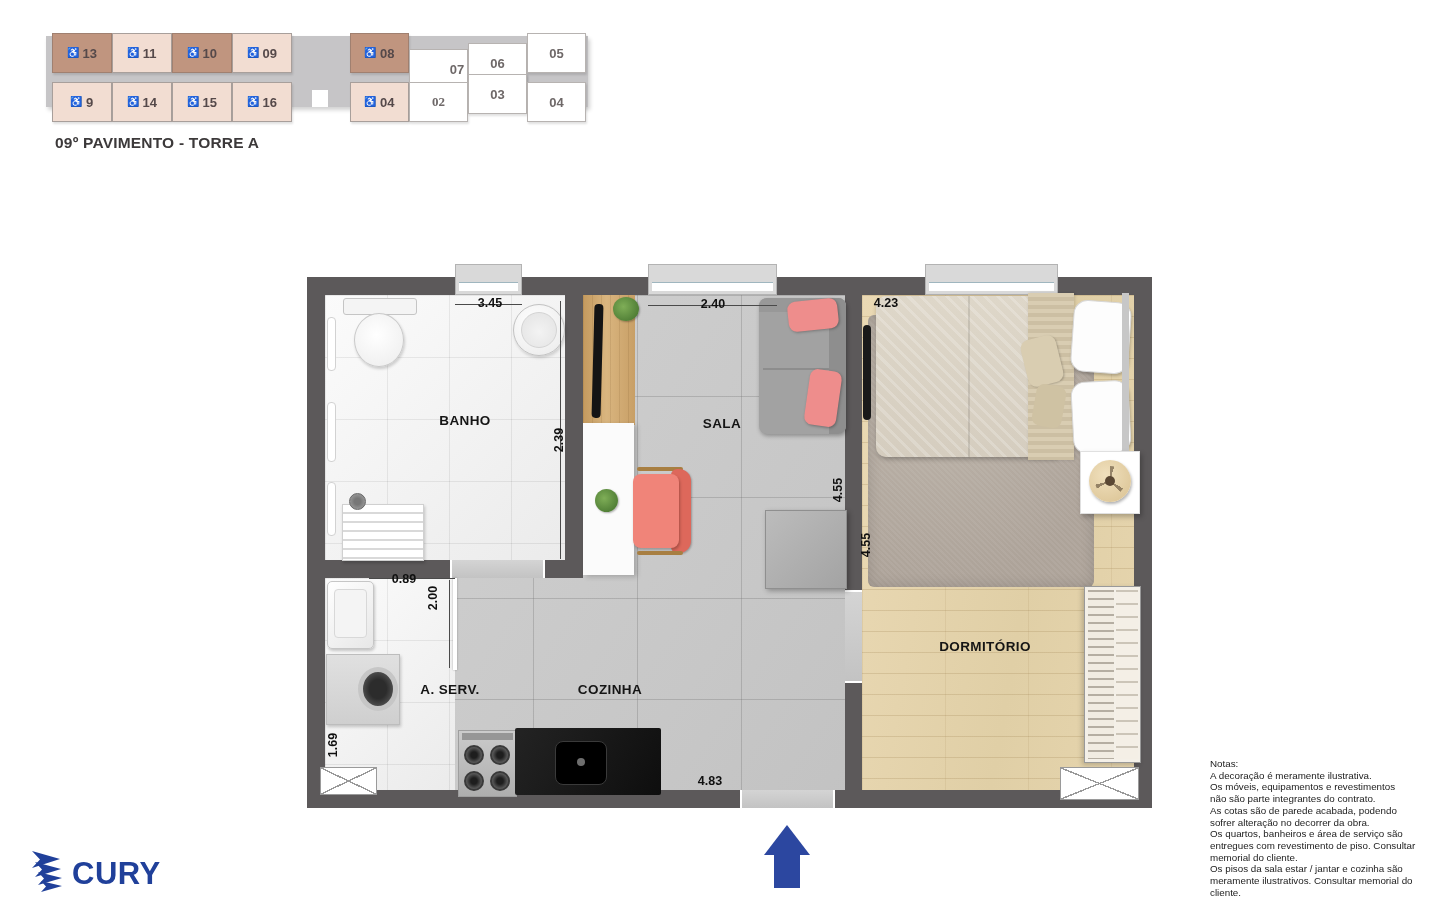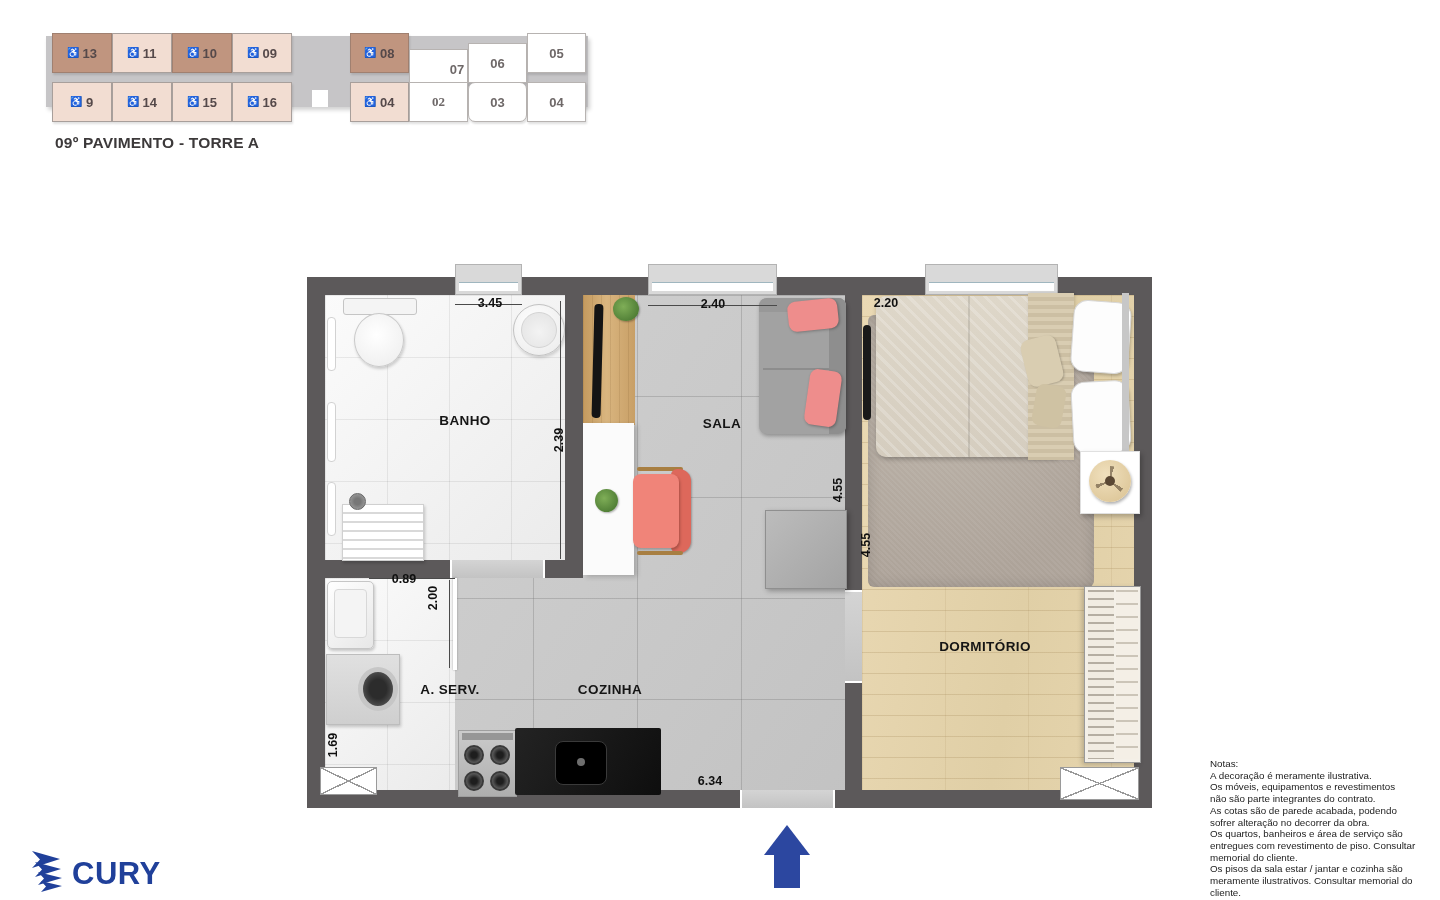--- a/index.html
+++ b/index.html
@@ -205,21 +205,21 @@
       <span class="wc">♿</span>
       <span>16</span>
     </div>
   <div class="abs cell r c-light" style="left:304px;top:49px;">
       <span class="wc">♿</span>
       <span>04</span>
     </div>
   <div class="abs cell r c-white" style="left:363px;top:49px;font-family:Liberation Serif, serif;">
       <span>02</span>
     </div>
-  <div class="abs cell r c-white" style="left:422px;top:49px;border-radius:7px;">
+  <div class="abs cell r c-white" style="left:422px;top:41px;">
       <span>03</span>
     </div>
   <div class="abs cell r c-white" style="left:481px;top:49px;">
       <span>04</span>
     </div>
 </div>
 
 <div class="abs" id="floor-title">09º PAVIMENTO - TORRE A</div>
 
 <div class="abs" id="plan">
@@ -314,28 +314,28 @@
   <div class="abs dlv" style="left:142px;top:303px;height:88px;"></div>
 
   <div class="abs rlabel" style="left:115px;top:136px;width:86px;">BANHO</div>
   <div class="abs rlabel" style="left:371px;top:139px;width:88px;">SALA</div>
   <div class="abs rlabel" style="left:612px;top:362px;width:132px;">DORMITÓRIO</div>
   <div class="abs rlabel" style="left:95px;top:405px;width:96px;">A. SERV.</div>
   <div class="abs rlabel" style="left:252px;top:405px;width:102px;">COZINHA</div>
 
   <div class="abs dim" style="left:160px;top:19px;width:46px;">3.45</div>
   <div class="abs dim" style="left:383px;top:20px;width:46px;">2.40</div>
-  <div class="abs dim" style="left:557px;top:19px;width:44px;">2.20</div>
+  <div class="abs dim" style="left:557px;top:19px;width:44px;">4.23</div>
   <div class="abs dim vdim" style="left:230px;top:156px;width:44px;">2.39</div>
   <div class="abs dim vdim" style="left:509px;top:206px;width:44px;">4.55</div>
   <div class="abs dim vdim" style="left:537px;top:261px;width:44px;">4.55</div>
   <div class="abs dim" style="left:74px;top:295px;width:46px;">0.89</div>
   <div class="abs dim vdim" style="left:104px;top:314px;width:44px;">2.00</div>
   <div class="abs dim vdim" style="left:4px;top:461px;width:44px;">1.69</div>
-  <div class="abs dim" style="left:380px;top:497px;width:46px;">6.34</div>
+  <div class="abs dim" style="left:380px;top:497px;width:46px;">4.83</div>
 </div>
 
 <div class="abs" id="arrow">
   <div class="head"></div>
   <div class="stem"></div>
 </div>
 
 <div class="abs" id="logo">
   <svg width="44" height="46" viewBox="0 0 44 46">
     <g fill="#20409a">

